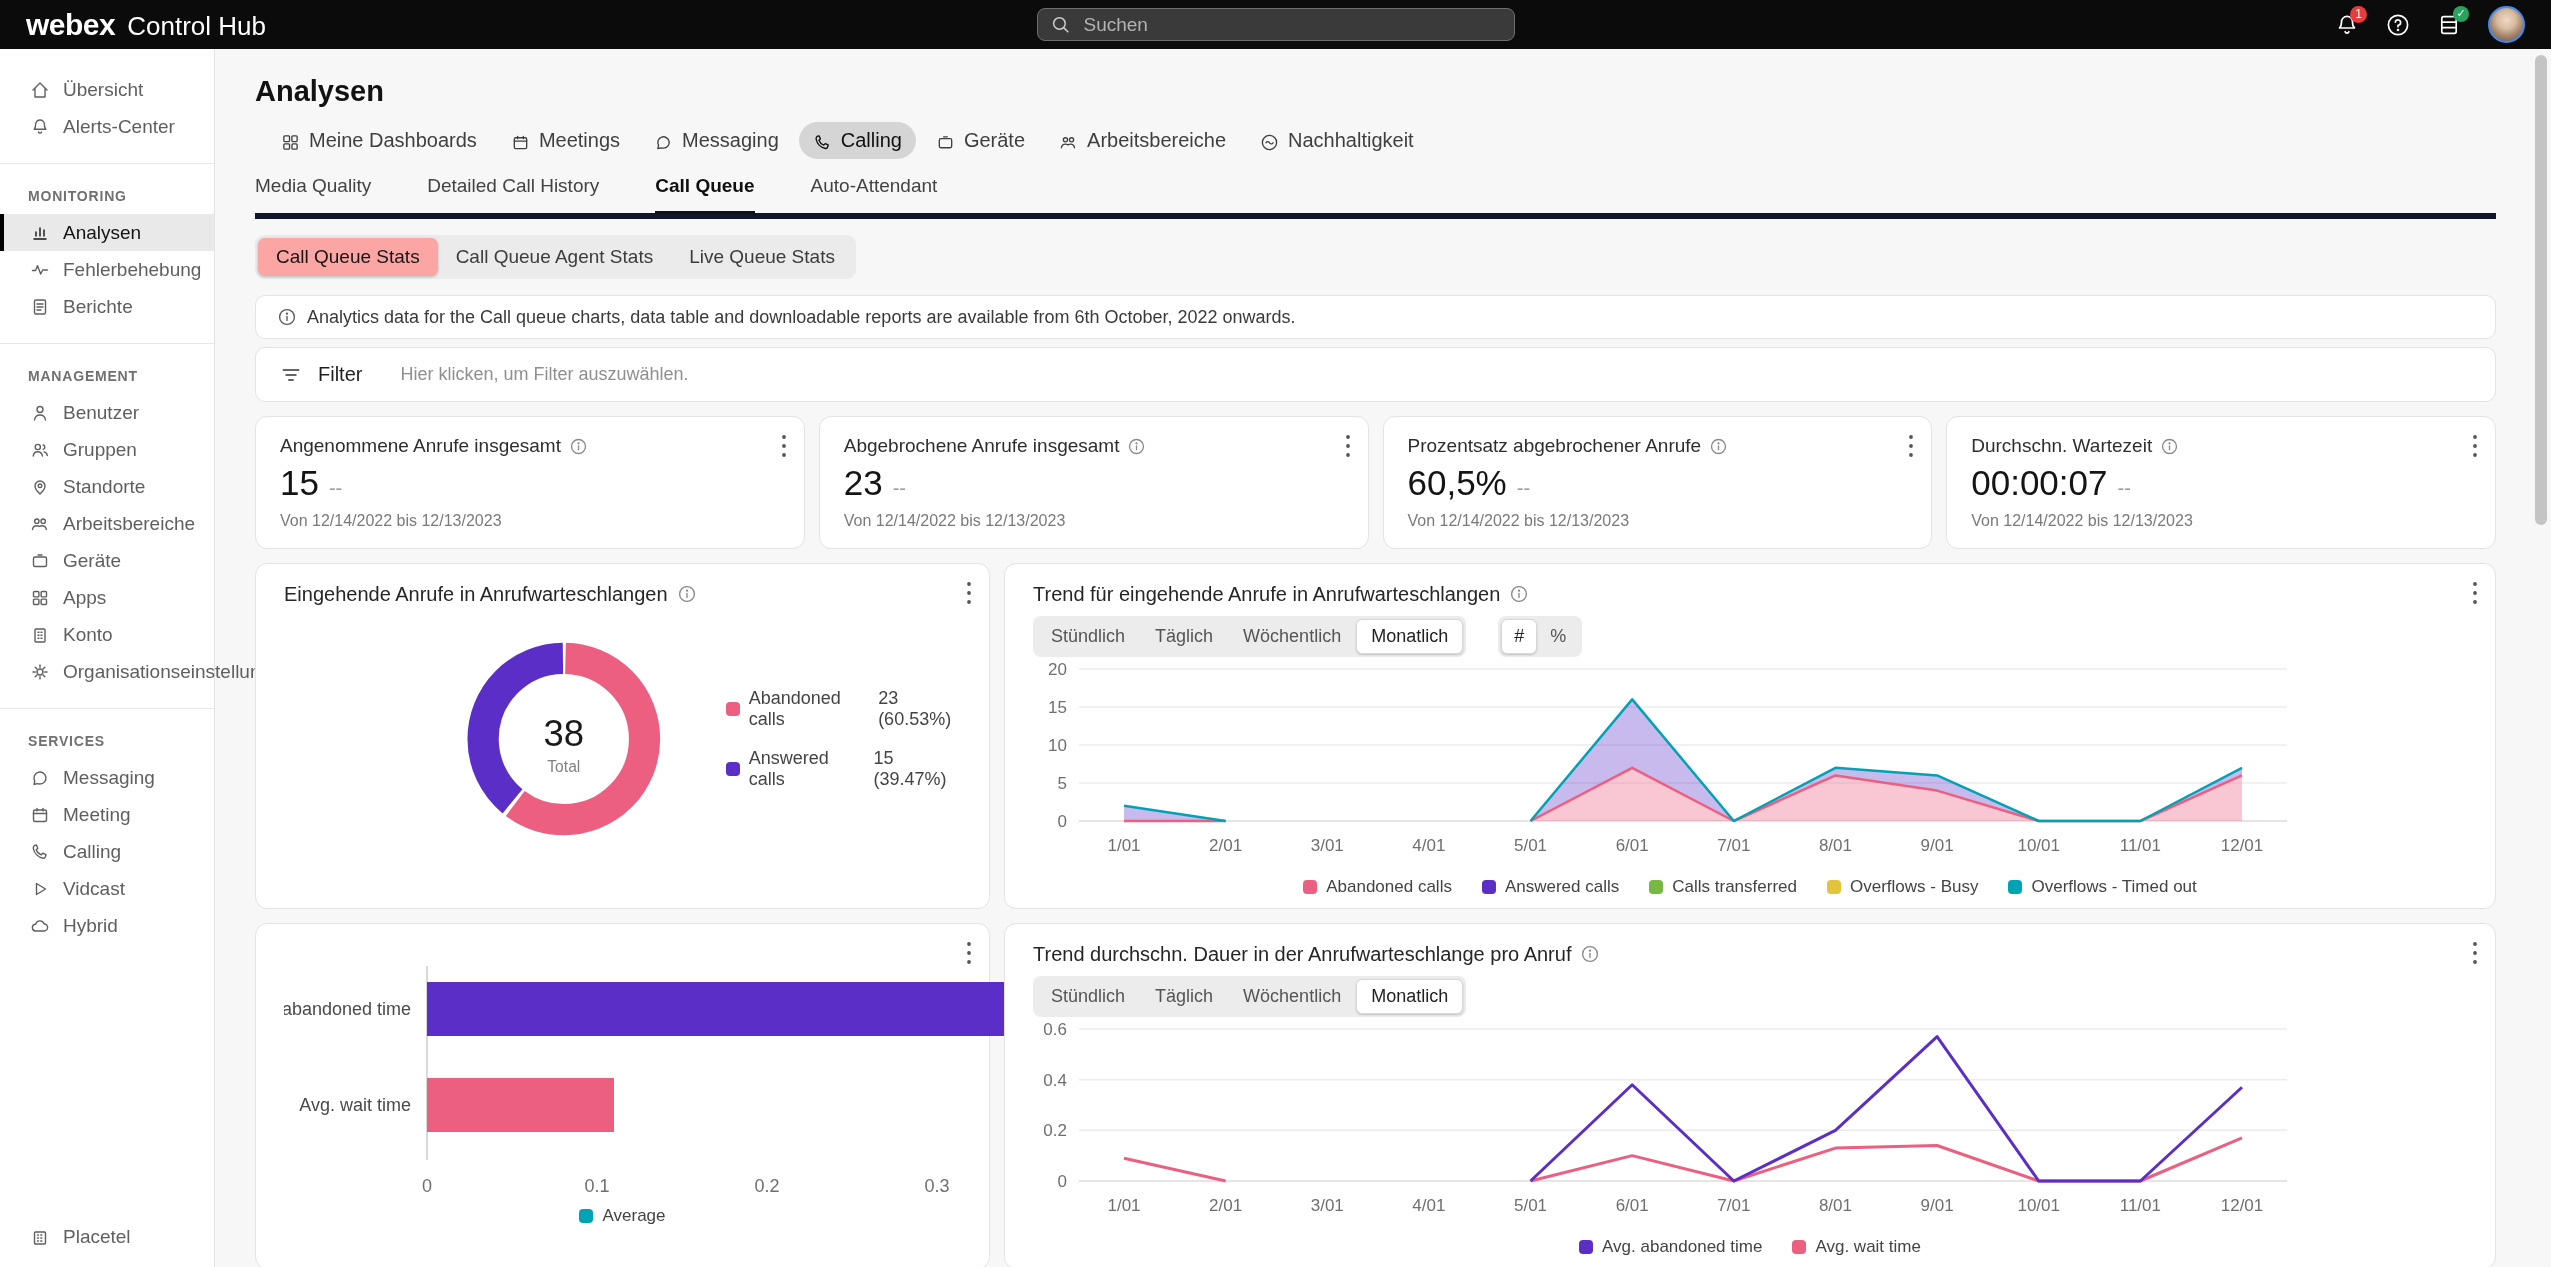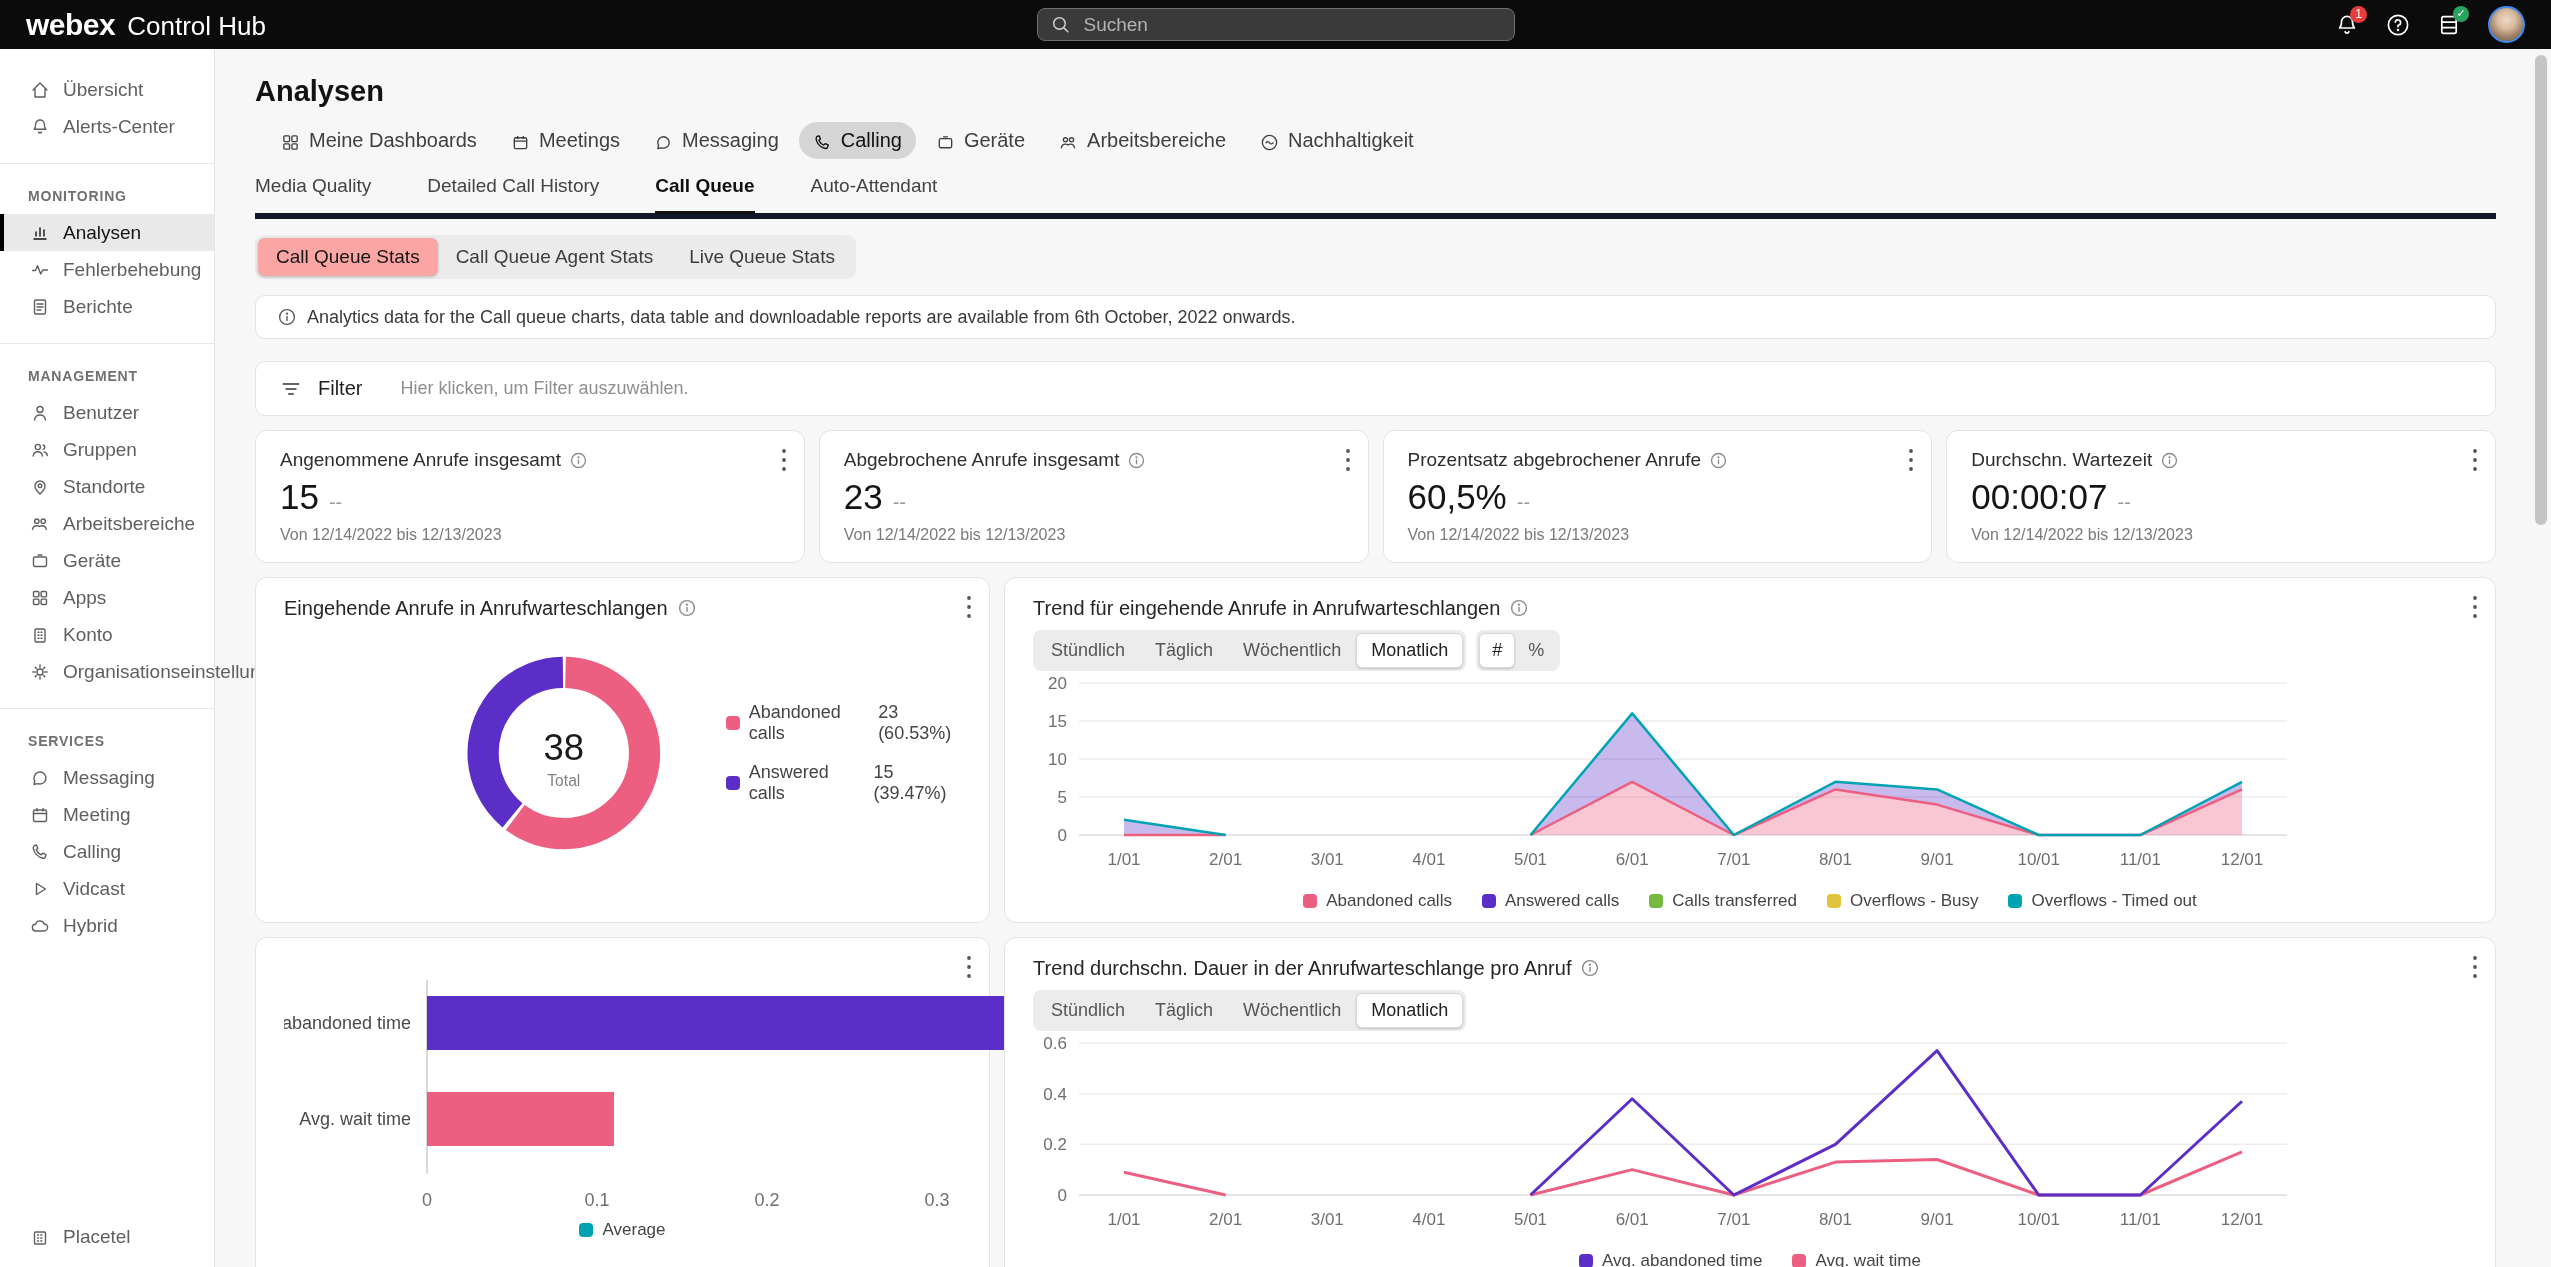--- a/index.html
+++ b/index.html
@@ -50,40 +50,40 @@
   .date-pill { margin-left:auto; margin-bottom:8px; display:flex; align-items:center; gap:13px; background:#fff; border:1px solid #cfcfcf; border-radius:21px; height:41px; padding:0 22px; font-size:19px; color:#222; cursor:pointer; }
   .date-pill .preset { font-weight:700; }
   .date-pill .vdiv { width:1px; height:22px; background:#d5d5d5; }
   .date-pill .arrow { color:#555; font-size:20px; }
 
   .seg-group { display:inline-flex; background:#ebebeb; border-radius:9px; padding:3px; margin-top:16px; }
   .seg-btn { font-size:19px; color:#3c3c3c; padding:8px 18px; border-radius:7px; cursor:pointer; white-space:nowrap; }
   .seg-btn.active { background:#fca5a5; color:#161616; box-shadow:0 1px 3px rgba(0,0,0,.22); }
 
   .banner { margin-top:16px; height:44px; background:#fff; border:1px solid #e3e3e3; border-radius:10px; display:flex; align-items:center; gap:11px; padding:0 22px; font-size:18px; color:#3a3a3a; }
-  .filter-bar { margin-top:22px; height:55px; background:#fff; border:1px solid #e3e3e3; border-radius:10px; display:flex; align-items:center; gap:16px; padding:16px 24px; cursor:pointer; }
+  .filter-bar { margin-top:8px; height:55px; background:#fff; border:1px solid #e3e3e3; border-radius:10px; display:flex; align-items:center; gap:16px; padding:16px 24px; cursor:pointer; }
   .filter-bar .flabel { font-size:20px; color:#1f1f1f; }
   .filter-bar .fplaceholder { font-size:18px; color:#8f8f8f; margin-left:22px; }
 
   .kpi-row { display:flex; gap:14px; margin-top:14px; }
   .kpi-card { flex:1; background:#fff; border:1px solid #e3e3e3; border-radius:12px; padding:18px 24px; position:relative; }
   .card-title-row { display:flex; align-items:center; gap:9px; font-size:19px; color:#2e2e2e; }
   .kpi-value-row { margin-top:6px; display:flex; align-items:baseline; gap:10px; }
   .kpi-value { font-size:35px; color:#141414; }
   .kpi-dashes { font-size:20px; color:#9a9a9a; }
   .kpi-sub { margin-top:9px; font-size:16px; color:#7a7a7a; }
   .kebab { position:absolute; top:16px; right:16px; cursor:pointer; }
 
   .charts-row { display:flex; gap:14px; margin-top:14px; height:346px; }
   .chart-card { background:#fff; border:1px solid #e3e3e3; border-radius:12px; padding:18px 28px; position:relative; }
   .chart-card.left { width:735px; flex:none; }
   .chart-card.right { flex:1; }
   .chart-title-row { display:flex; align-items:center; gap:10px; font-size:20px; color:#262626; height:24px; }
 
-  .toggle-row { display:flex; gap:10px; margin-top:10px; }
+  .toggle-row { display:flex; gap:32px; margin-top:10px; }
   .tgl-group { display:inline-flex; background:#ececec; border-radius:8px; padding:3px; }
   .tgl-btn { font-size:18px; color:#555; padding:7px 15px; border-radius:6px; cursor:pointer; white-space:nowrap; }
   .tgl-btn.unit { padding:7px 13px; }
   .tgl-btn.active { background:#fff; color:#222; border:1px solid #d8d8d8; padding:6px 14px; box-shadow:0 1px 2px rgba(0,0,0,.18); }
   .tgl-btn.unit.active { padding:6px 12px; }
 
   .legend-row { display:flex; justify-content:center; gap:30px; margin-top:0; }
   .legend-item { display:flex; align-items:center; gap:9px; font-size:17px; color:#444; }
   .swatch { width:14px; height:14px; border-radius:4px; flex:none; }
 

